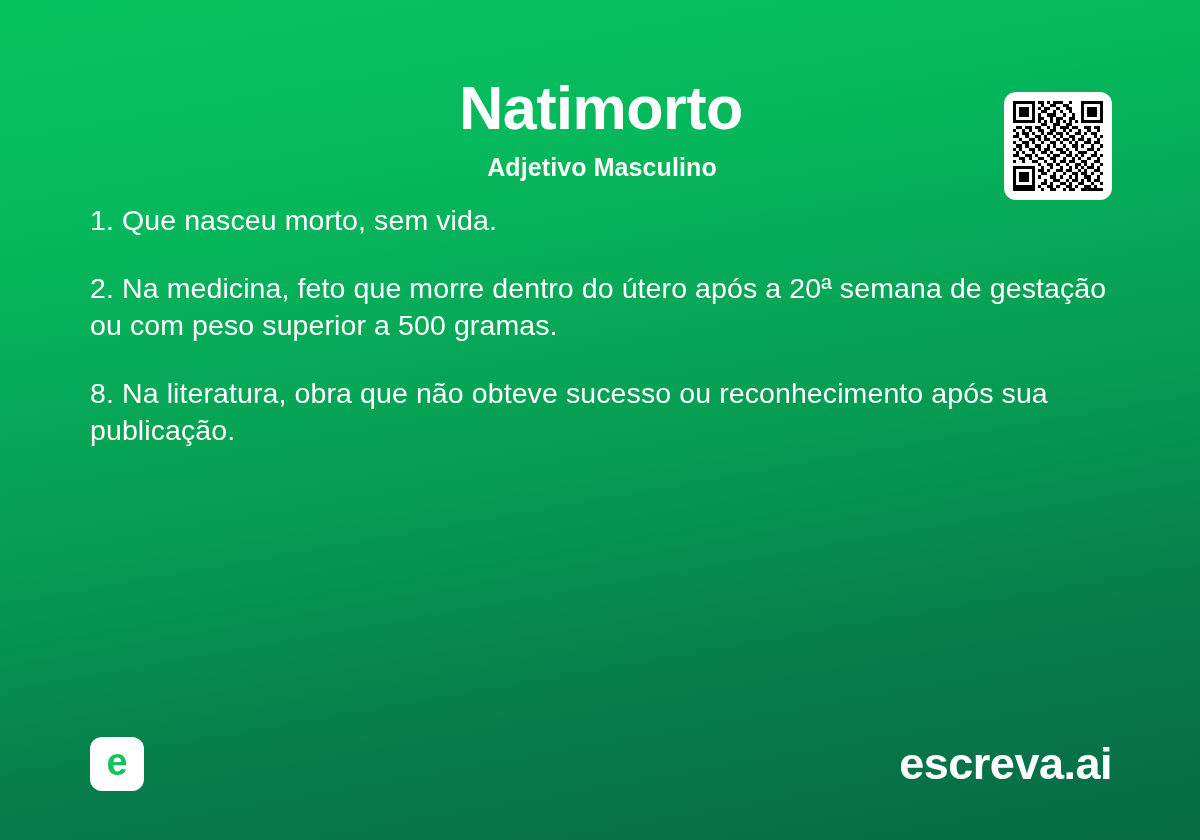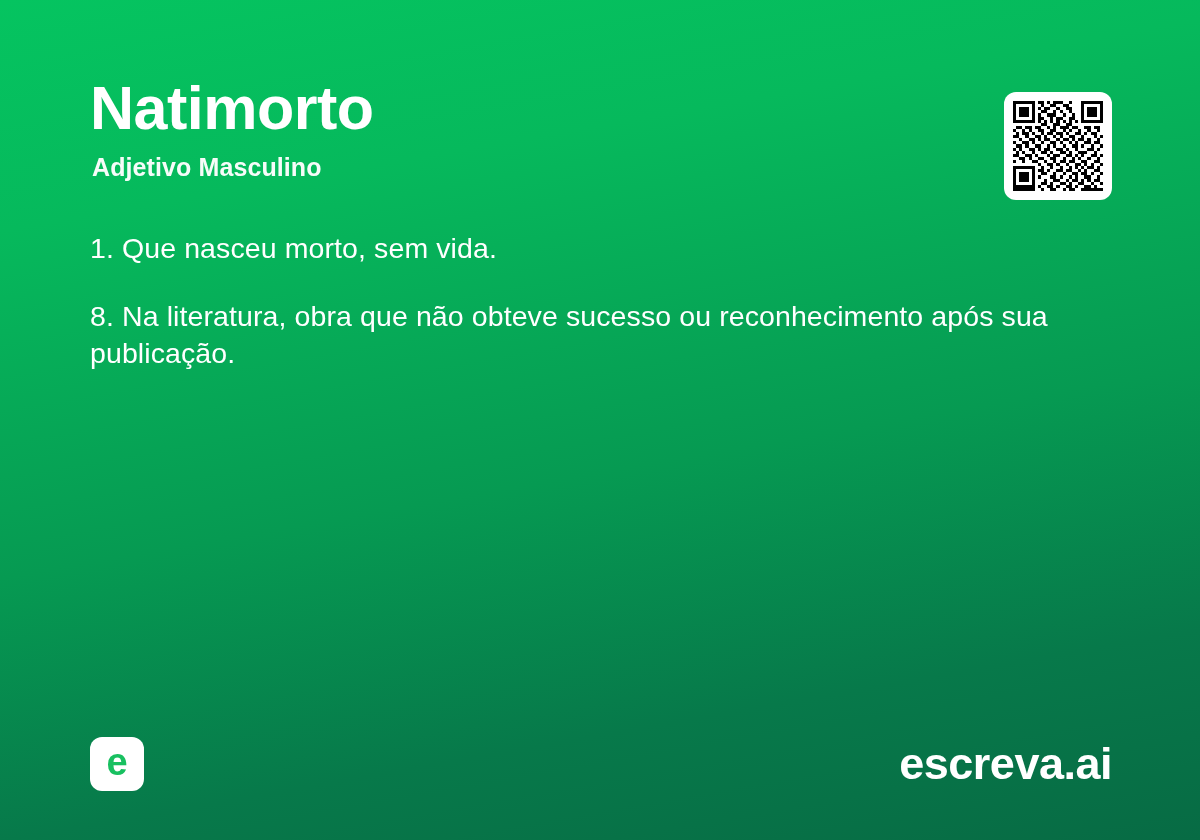--- a/index.html
+++ b/index.html
@@ -17,20 +17,21 @@
     position: relative;
     width: 1200px;
     height: 840px;
     box-sizing: border-box;
     background: linear-gradient(170deg, #05c460 0%, #06b95c 22%, #069a52 55%, #07794a 80%, #076b44 100%);
     color: #ffffff;
     padding: 78px 88px 40px 90px;
   }
   .header {
     position: relative;
+    text-align: center;
   }
   .title {
     font-size: 61px;
     font-weight: 800;
     letter-spacing: -0.5px;
     line-height: 1.0;
     margin: 0;
     color: #ffffff;
   }
   .subtitle {
@@ -51,21 +52,21 @@
     border-radius: 12px;
     padding: 9px;
     box-sizing: border-box;
   }
   .qr {
     width: 90px;
     height: 90px;
     display: block;
   }
   .definitions {
-    margin-top: 48px;
+    margin-top: 20px;
   }
   .definition {
     font-size: 28.5px;
     line-height: 1.32;
     font-weight: 500;
     margin: 0 0 30px 0;
     color: #ffffff;
     max-width: 1025px;
     letter-spacing: 0.1px;
   }
@@ -375,20 +376,21 @@
             <rect x="16" y="28" width="1" height="1"></rect>
             <rect x="18" y="28" width="2" height="1"></rect>
             <rect x="22" y="28" width="7" height="1"></rect>
         </g>
       </svg>
     </div>
   </div>
 
   <div class="definitions">
     <p class="definition">1. Que nasceu morto, sem vida.</p>
+    <p class="definition">2. Na medicina, feto que morre dentro do útero após a 20ª semana de gestação ou com peso superior a 500 gramas.</p>
     <p class="definition">8. Na literatura, obra que não obteve sucesso ou reconhecimento após sua publicação.</p>
   </div>
 
   <div class="footer">
     <div class="logo-mark">
       <span>e</span>
     </div>
     <div class="brand">escreva.ai</div>
   </div>
 

